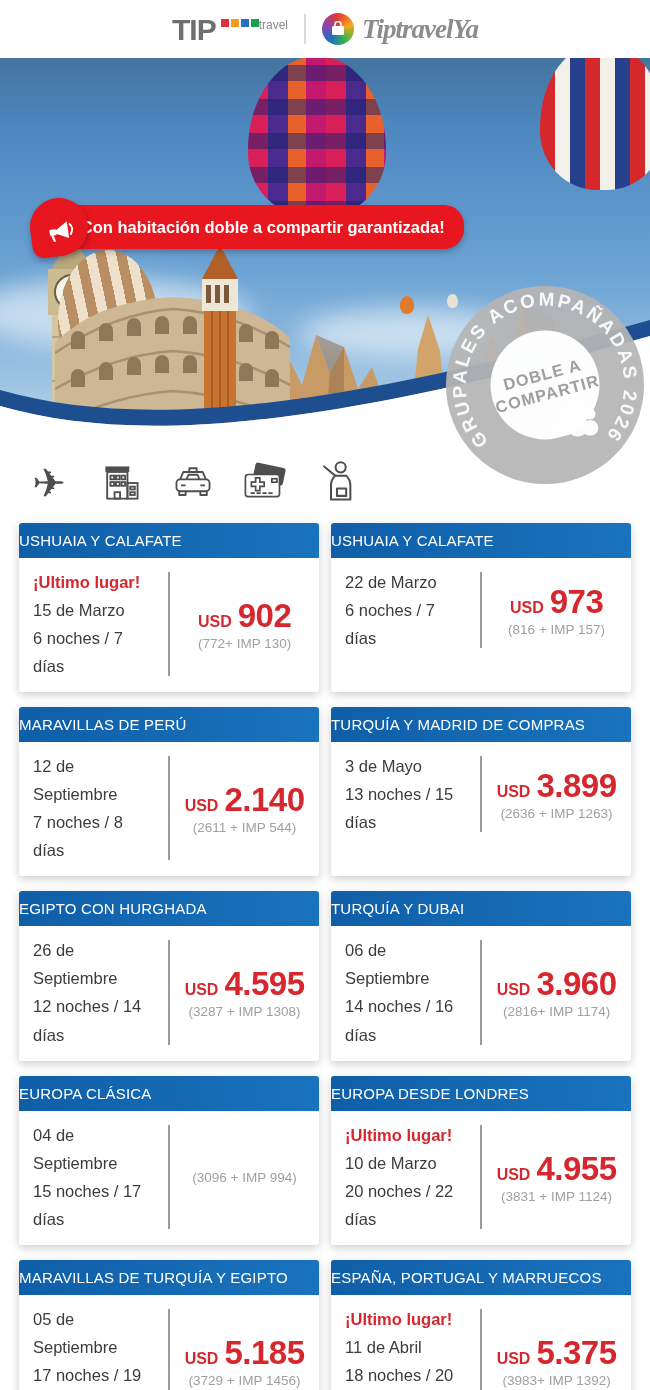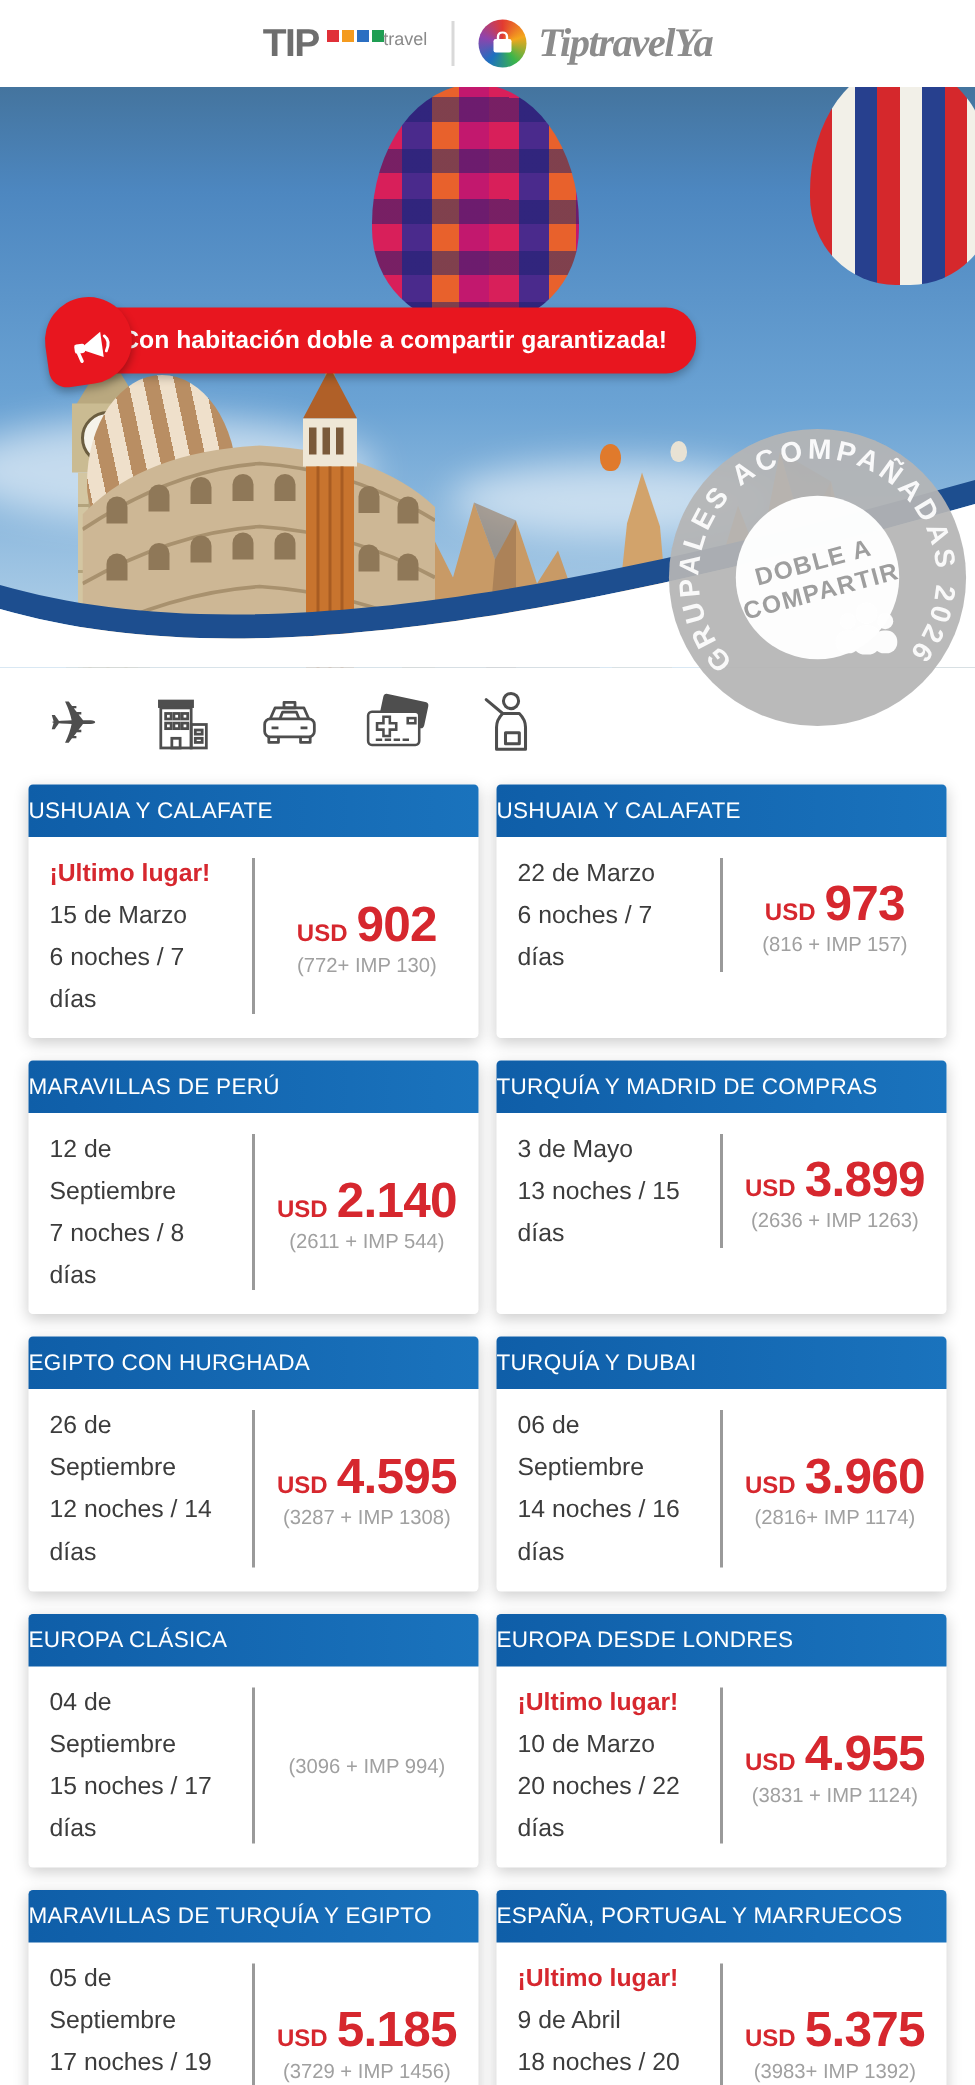--- a/index.html
+++ b/index.html
@@ -3,27 +3,27 @@
 <meta charset="utf-8">
 <style>
   * { margin:0; padding:0; box-sizing:border-box; }
   html,body { background:#fff; }
   body { width:650px; font-family:"Liberation Sans", sans-serif; }
   .page { position:relative; width:650px; overflow:hidden; background:#fff; }
 
   
   .top-header { height:58px; display:flex; align-items:center; justify-content:center; gap:16px; background:#fff; }
   .tip-logo { display:flex; align-items:flex-start; gap:5px; }
-  .tip-word { font-size:26px; font-weight:800; color:#6e6e6e; letter-spacing:-1px; line-height:0.9; }
+  .tip-word { font-size:30px; font-weight:800; color:#6e6e6e; letter-spacing:-1px; line-height:0.9; }
   .tip-sub { display:flex; flex-direction:row; align-items:flex-start; padding-top:3px; }
   .tip-squares { display:flex; gap:2px; }
   .tip-squares i { width:8px; height:8px; display:block; }
   .tip-travel { font-size:12px; color:#8a8a8a; line-height:1.1; }
   .hdr-sep { width:2px; height:30px; background:#d9d9d9; }
-  .ya-logo { display:flex; align-items:flex-start; gap:8px; }
+  .ya-logo { display:flex; align-items:center; gap:8px; }
   .ya-circle { width:32px; height:32px; border-radius:50%; background:conic-gradient(#e23a31,#f4a71d,#3bb54a,#1d70c0,#8e44ad,#e23a31); display:flex; align-items:center; justify-content:center; }
   .ya-word { font-family:"Liberation Serif", serif; font-style:italic; font-weight:600; font-size:27px; color:#8c8c8c; letter-spacing:-1px; }
 
   
   .hero { position:relative; height:387px; overflow:hidden; background:linear-gradient(180deg,#44749e 0%,#4d87c0 18%,#6ba3d4 55%,#a9cbe6 90%); }
   .cloud { position:absolute; background:rgba(255,255,255,.55); border-radius:50%; filter:blur(12px); }
   .balloon { position:absolute; }
   .balloon .env { width:100%; height:82%; border-radius:50% 50% 46% 46% / 58% 58% 40% 40%; }
   .balloon .basket { width:14px; height:12px; background:#6b4a2a; margin:4px auto 0; border-radius:2px; box-shadow:0 -5px 0 -3px rgba(60,40,20,.7); }
   .bal-big { left:248px; top:-2px; width:138px; height:196px; }
@@ -418,21 +418,21 @@
           <div class="taxes">(3729 + IMP 1456)</div>
         </div>
       </div>
     </div>
 
     <div class="card">
       <div class="card-header">ESPAÑA, PORTUGAL Y MARRUECOS</div>
       <div class="card-body">
         <div class="card-left">
           <div class="last-spot">¡Ultimo lugar!</div>
-          <div>9 de Abril</div>
+          <div>11 de Abril</div>
           <div>18 noches / 20 días</div>
         </div>
         <div class="vdiv"></div>
         <div class="card-right">
           <div class="price-line">
             <span class="cur">USD</span><span class="amount">5.375</span>
           </div>
           <div class="taxes">(3983+ IMP 1392)</div>
         </div>
       </div>

